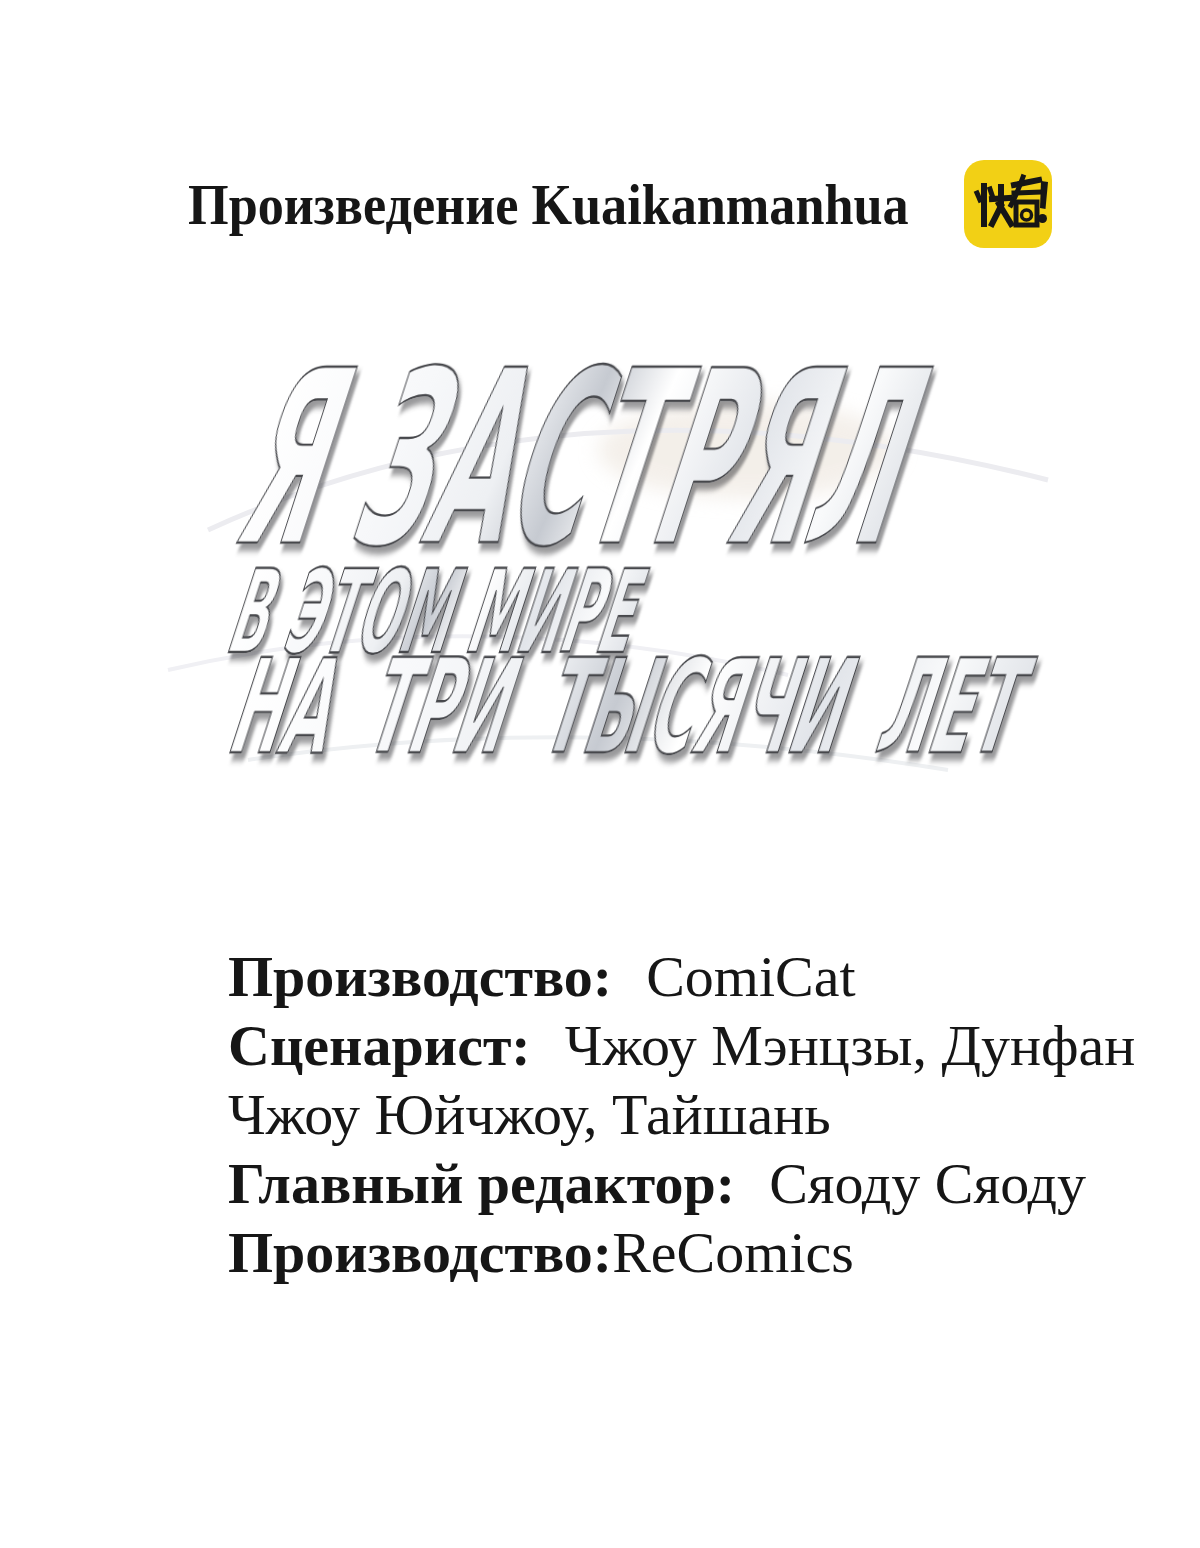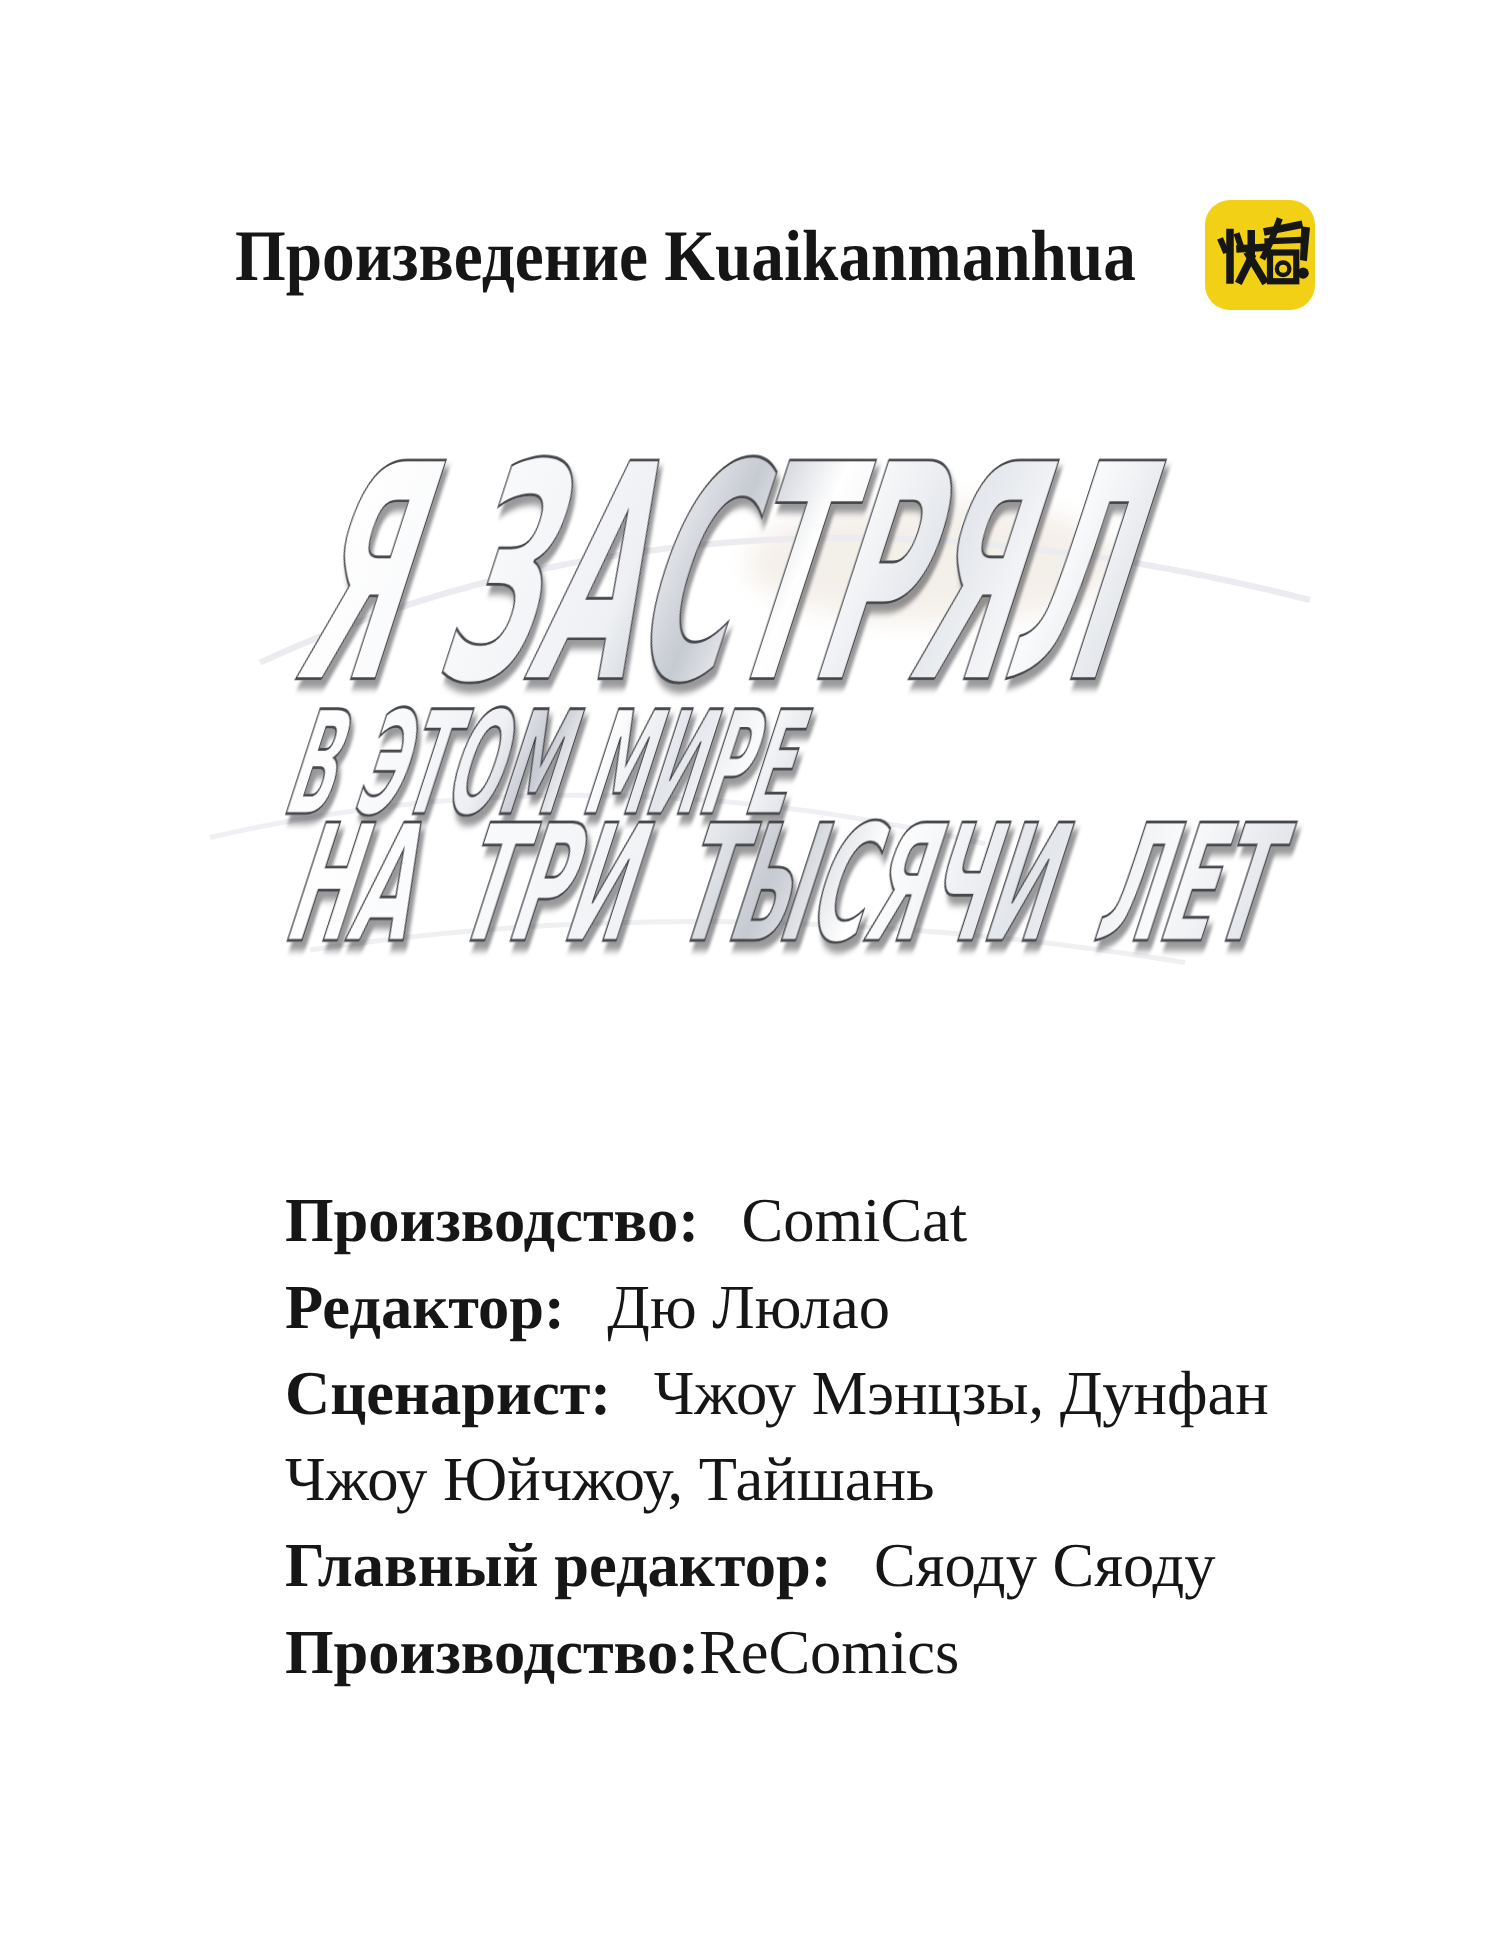--- a/index.html
+++ b/index.html
@@ -93,21 +93,21 @@
   }
 
   
   .credits {
     position: absolute;
     left: 228px;
     top: 942px;
     width: 900px;
   }
   .credit-row {
-    font-size: 50px;
+    font-size: 58px;
     line-height: 69px;
     color: #161616;
     white-space: nowrap;
   }
   .credit-label { font-weight: 700; }
   .credit-value { font-weight: 400; margin-left: 34px; }
   .credit-row.cont .credit-value { margin-left: 0; }
   .credit-row.tight .credit-value { margin-left: 0; }
 </style>
 </head>
@@ -160,23 +160,20 @@
     <div class="title-line title-line-1">Я ЗАСТРЯЛ</div>
     <div class="title-line title-line-2">В ЭТОМ МИРЕ</div>
     <div class="title-line title-line-3">НА ТРИ ТЫСЯЧИ ЛЕТ</div>
   </div>
 
   <div class="credits">
     <div class="credit-row">
       <span class="credit-label">Производство:</span><span class="credit-value">ComiCat</span>
     </div>
     <div class="credit-row">
-      <span class="credit-label">Редактор:</span><span class="credit-value">Дю Люлао</span>
-    </div>
-    <div class="credit-row">
       <span class="credit-label">Сценарист:</span><span class="credit-value">Чжоу Мэнцзы, Дунфан</span>
     </div>
     <div class="credit-row cont">
       <span class="credit-label"></span><span class="credit-value">Чжоу Юйчжоу, Тайшань</span>
     </div>
     <div class="credit-row">
       <span class="credit-label">Главный редактор:</span><span class="credit-value">Сяоду Сяоду</span>
     </div>
     <div class="credit-row tight">
       <span class="credit-label">Производство:</span><span class="credit-value">ReComics</span>

